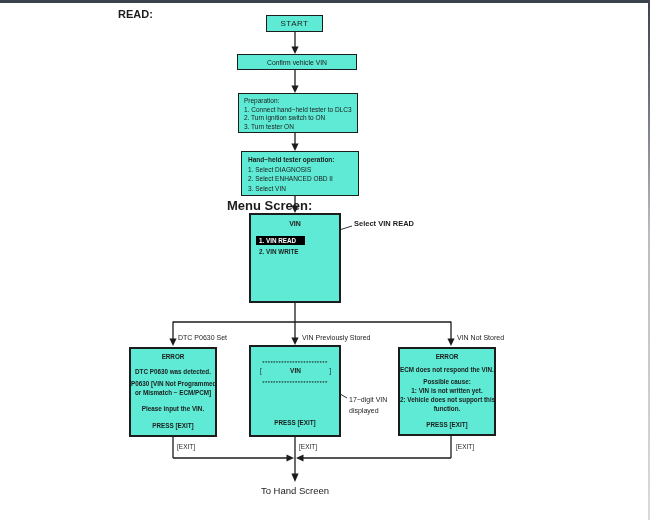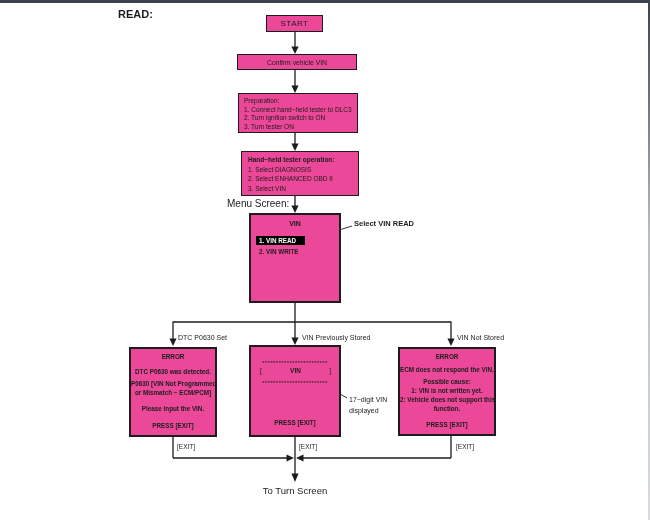--- a/index.html
+++ b/index.html
@@ -8,21 +8,21 @@
     font-family:"Liberation Sans", sans-serif; color:#1c1c1c; overflow:hidden;
   }
   .top-bar { position:absolute; left:0; top:0; width:650px; height:3px; background:#3d434c; }
   .right-strip { position:absolute; right:0; top:0; width:2px; height:520px;
     background:linear-gradient(#3d434c 0%, #6a7078 18%, #b9bdc3 45%, #d8dadd 100%); }
   svg.connectors { position:absolute; left:0; top:0; }
   svg.connectors line { stroke:#1c1c1c; stroke-width:1.3; }
   svg.connectors polygon { fill:#1c1c1c; }
   svg.connectors .leader { stroke-width:0.9; }
 
-  .box { position:absolute; background:#ec4899; border:1px solid #1c1c1c; box-sizing:border-box; }
+  .box { position:absolute; background:#5eead4; border:1px solid #1c1c1c; box-sizing:border-box; }
   .box.thick { border-width:2px; }
   .center-flex { display:flex; align-items:center; justify-content:center; text-align:center; }
 
   .start-node { left:266px; top:15px; width:57px; height:17px; font-size:8px; letter-spacing:.5px; }
   .confirm-node { left:237px; top:54px; width:120px; height:16px; font-size:6.8px; }
 
   .prep-node { left:238px; top:93px; width:120px; height:40px; font-size:6.5px; line-height:8.5px; padding:3px 2px 0 5px; }
   .tester-node { left:241px; top:151px; width:118px; height:45px; font-size:6.5px; line-height:9.5px; padding:3px 2px 0 6px; }
   .step-line { display:block; white-space:nowrap; }
   .bold { font-weight:bold; }
@@ -38,21 +38,21 @@
   .err-right { left:398px; top:347px; width:98px; height:89px; }
   .vin-node  { left:249px; top:345px; width:92px; height:92px; font-size:6.5px; }
   .abs-line { position:absolute; left:0; width:100%; text-align:center; white-space:nowrap; }
 
   .stars { font-size:6px; letter-spacing:.4px; overflow:hidden; }
   .bracket-row { position:absolute; left:0; top:20px; width:100%; box-sizing:border-box;
     padding:0 8px 0 9px; display:flex; justify-content:space-between; align-items:center; font-size:6.5px; }
 
   .float-label { position:absolute; white-space:nowrap; }
   .read-heading { left:118px; top:8px; font-size:11px; font-weight:bold; }
-  .menu-screen-heading { left:227px; top:198px; font-size:10px; font-weight:normal; }
+  .menu-screen-heading { left:227px; top:198px; font-size:13px; font-weight:bold; }
   .select-vin-read { left:354px; top:219px; font-size:7.5px;font-weight:bold; }
   .branch-label { top:334px; font-size:7px; }
   .bl-left { left:178px; } .bl-mid { left:302px; } .bl-right { left:457px; }
   .exit-label { top:443px; font-size:6.5px; }
   .el-left { left:177px; } .el-mid { left:299px; } .el-right { left:456px; }
   .digit-note { left:349px; top:394px; font-size:7px; line-height:11px; }
   .digit-note span { display:block; }
   .to-menu { left:245px; top:485px; width:100px; text-align:center; font-size:9.5px; }
 </style>
 </head>
@@ -172,14 +172,14 @@
 
   <div class="float-label digit-note">
     <span>17−digit VIN</span>
     <span>displayed</span>
   </div>
 
   <div class="float-label exit-label el-left">[EXIT]</div>
   <div class="float-label exit-label el-mid">[EXIT]</div>
   <div class="float-label exit-label el-right">[EXIT]</div>
 
-  <div class="float-label to-menu">To Turn Screen</div>
+  <div class="float-label to-menu">To Hand Screen</div>
 </div>
 
 </body></html>

